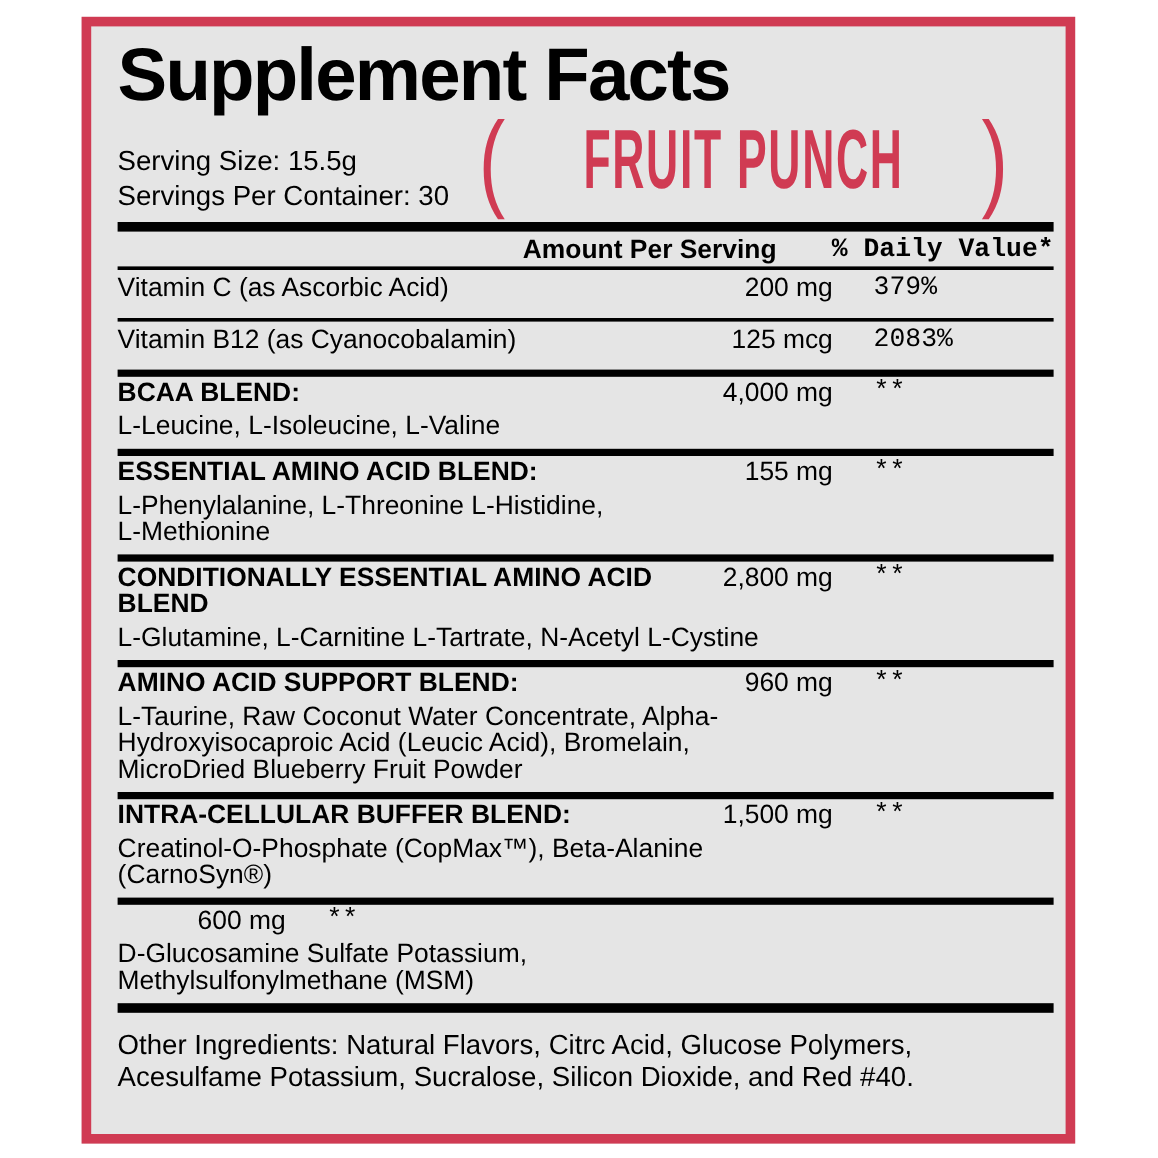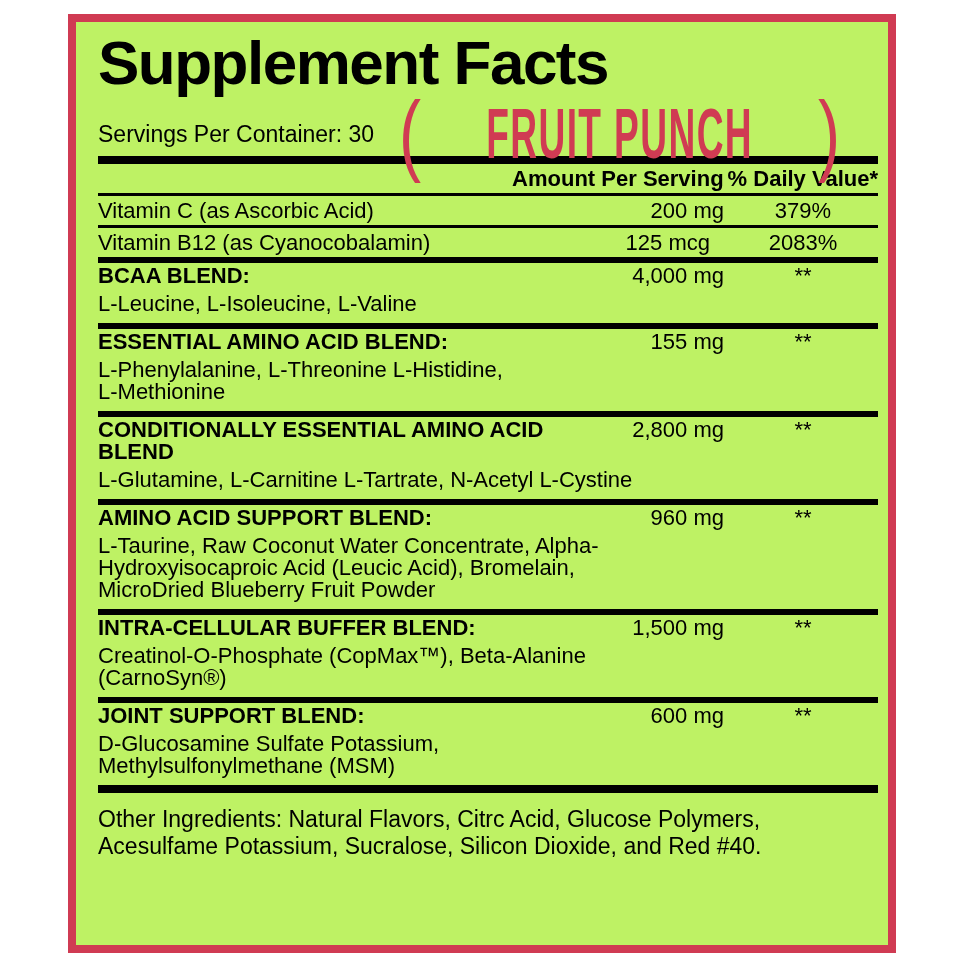--- a/index.html
+++ b/index.html
@@ -2,50 +2,50 @@
 <html style="--accent: #d03b53;"><head>
 <meta charset="utf-8">
 <style>
   :root { --accent: #d03b53; --ink: #000; }
   * { margin: 0; padding: 0; box-sizing: border-box; }
   html,body { width: 965px; height: 965px; background: #fff;
     font-family: "Liberation Sans", sans-serif; color: var(--ink); }
   .stage { position: relative; width: 965px; height: 965px; background: #fff; overflow: hidden; }
 
   .frame { position: absolute; left: 68px; top: 14px; width: 828px; height: 939px;
-    border: 8px solid var(--accent); background: #bef264; }
+    border: 8px solid var(--accent); background: #e5e5e5; }
 
   .inner { position: relative; width: 100%; height: 100%; padding: 10px 18px 0 14px; }
 
   .title { font-size: 62px; font-weight: bold; letter-spacing: -1.5px; line-height: 1;
     padding-left: 8px; }
 
   .servingblock { margin-top: 26px; padding-left: 8px; }
   .servingblock div { font-size: 23px; line-height: 29px; }
 
   .flavor { position: absolute; top: 72px; right: 46px; display: flex; align-items: center; color: var(--accent); }
   .flavor .paren { font-size: 78px; font-weight: normal; line-height: 1;
     transform: scaleY(1.15) scaleX(0.85); }
   .flavor .fname { font-size: 53px; font-weight: bold; line-height: 1; white-space: nowrap;
     letter-spacing: 2px; transform: scale(0.70, 1.32); margin: 0 -28px; padding: 0 34px; }
 
   .facts { margin-left: 8px; margin-top: 7px; width: 780px; border-top: 8px solid var(--ink); }
 
   .row { display: flex; align-items: flex-start; font-size: 22px; line-height: 22px; }
   .nm  { flex: 1 1 auto; }
   .amt { flex: 0 0 140px; text-align: right; white-space: nowrap; }
-  .dv  { flex: 0 0 150px; margin-left: 4px; text-align: center; white-space: nowrap; }
+  .dv  { flex: 0 0 150px; margin-left: 34px; text-align: left; white-space: nowrap; font-family: Liberation Mono, monospace; }
   .bold { font-weight: bold; }
   .pre { white-space: pre-line; }
 
-  .row.head { padding: 4px 0 3px; border-bottom: 3px solid var(--ink); font-weight: bold; }
+  .row.head { padding: 4px 0 3px; border-bottom: 3px solid var(--ink); font-weight: bold; gap: 12px; }
   .row.head .nm { text-align: right; }
 
-  .row.vit { padding: 4px 0 3px; border-bottom: 3px solid var(--ink); }
-  .row.vit.last { border-bottom: 6px solid var(--ink); gap: 14px; }
+  .row.vit { padding: 4px 0 14px; border-bottom: 3px solid var(--ink); }
+  .row.vit.last { border-bottom: 6px solid var(--ink); }
 
   .group { border-bottom: 6px solid var(--ink); padding: 2px 0 8px; }
   .group .ing { font-size: 22px; line-height: 22px; margin-top: 6px; }
   .group.last { border-bottom: 8px solid var(--ink); }
 
   .dvnote { margin-top: 14px; margin-left: 8px; font-size: 18px; line-height: 18px; }
   .dvnote .mark { font-size: 15px; vertical-align: 3px; margin-right: 3px; }
 
   .otheringredients { margin-top: 13px; margin-left: 8px; width: 775px;
     font-size: 23px; line-height: 27px; white-space: pre-line; }
@@ -59,20 +59,21 @@
 
       <div class="title">Supplement Facts</div>
 
       <div class="flavor">
         <span class="paren">(</span>
         <span class="fname">FRUIT PUNCH</span>
         <span class="paren">)</span>
       </div>
 
       <div class="servingblock">
+        <div>Serving Size: 15.5g</div>
         <div>Servings Per Container: 30</div>
       </div>
 
       <div class="facts">
 
         <div class="row head">
           <div class="nm">Amount Per Serving</div>
           <div class="dv">% Daily Value*</div>
         </div>
 
@@ -134,21 +135,20 @@
             <div class="nm bold pre">INTRA-CELLULAR BUFFER BLEND:</div>
             <div class="amt">1,500 mg</div>
             <div class="dv">**</div>
           </div>
           <div class="ing pre">Creatinol-O-Phosphate (CopMax™), Beta-Alanine
 (CarnoSyn®)</div>
         </div>
 
         <div class="group last">
           <div class="row">
-            <div class="nm bold pre">JOINT SUPPORT BLEND:</div>
             <div class="amt">600 mg</div>
             <div class="dv">**</div>
           </div>
           <div class="ing pre">D-Glucosamine Sulfate Potassium,
 Methylsulfonylmethane (MSM)</div>
         </div>
 
       </div>
 
 

